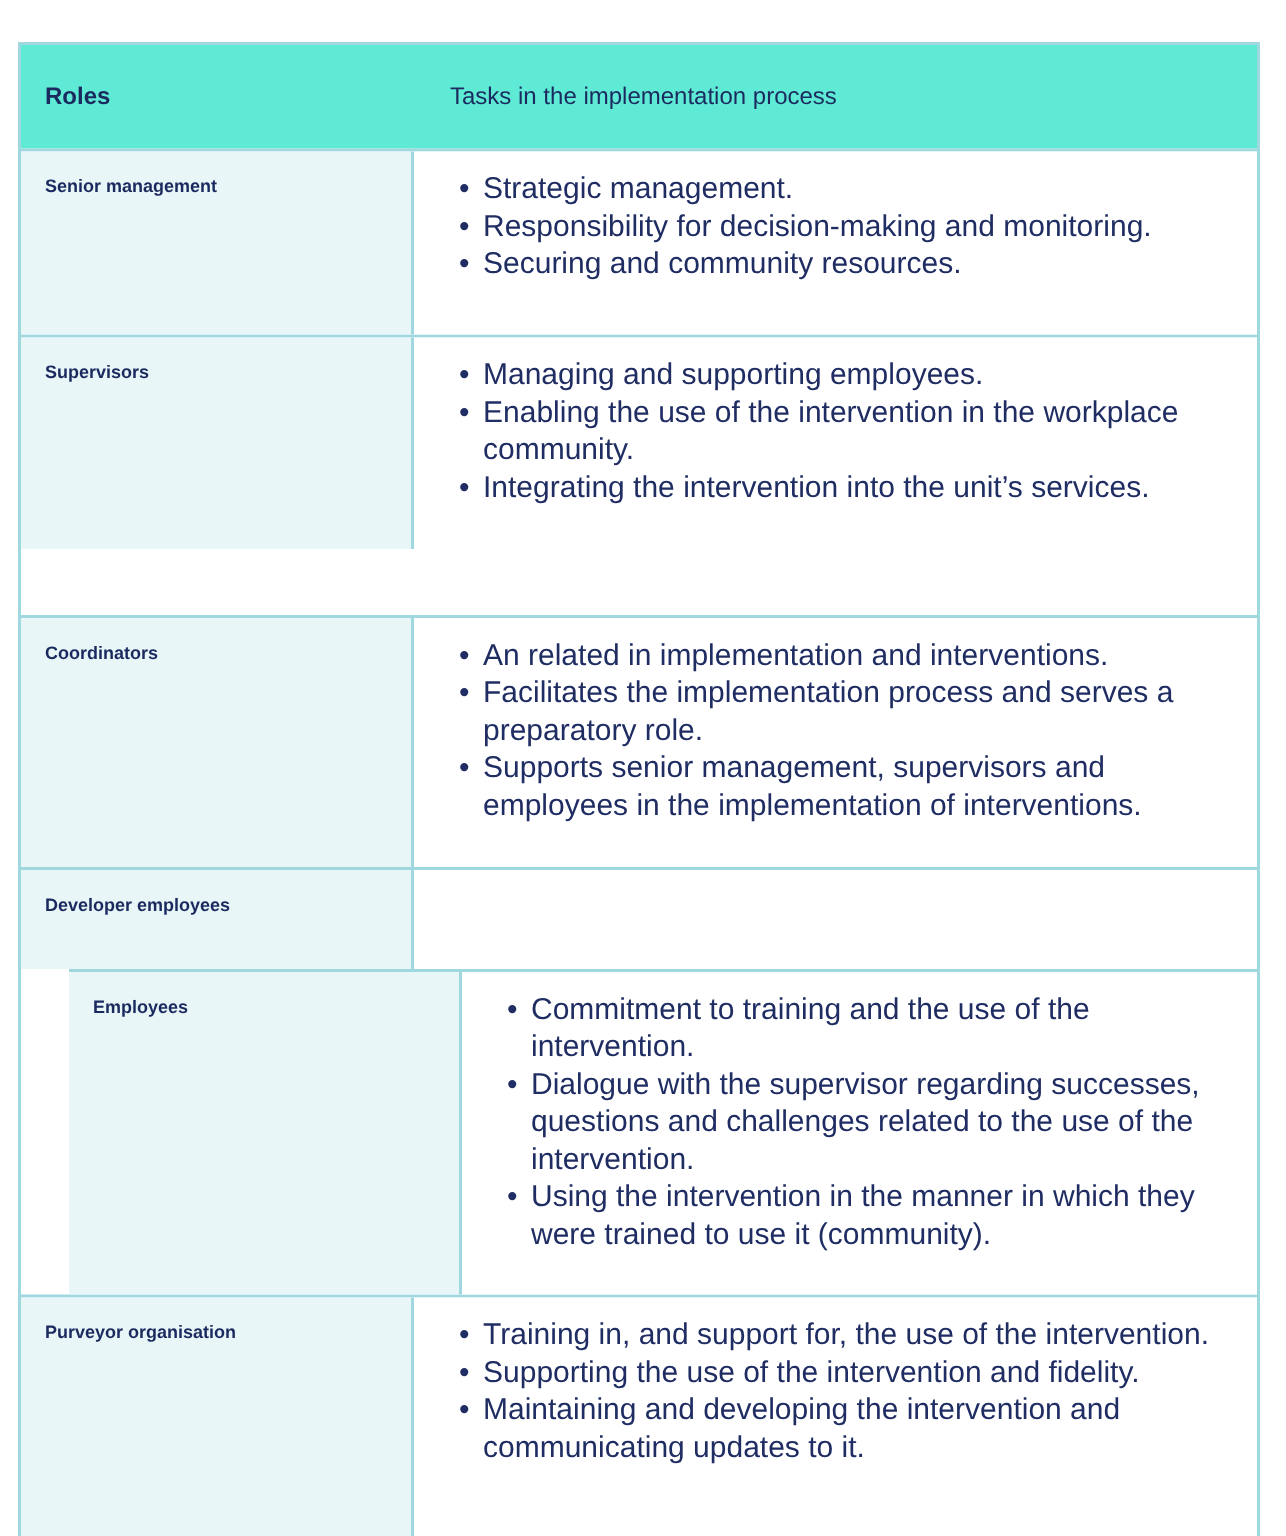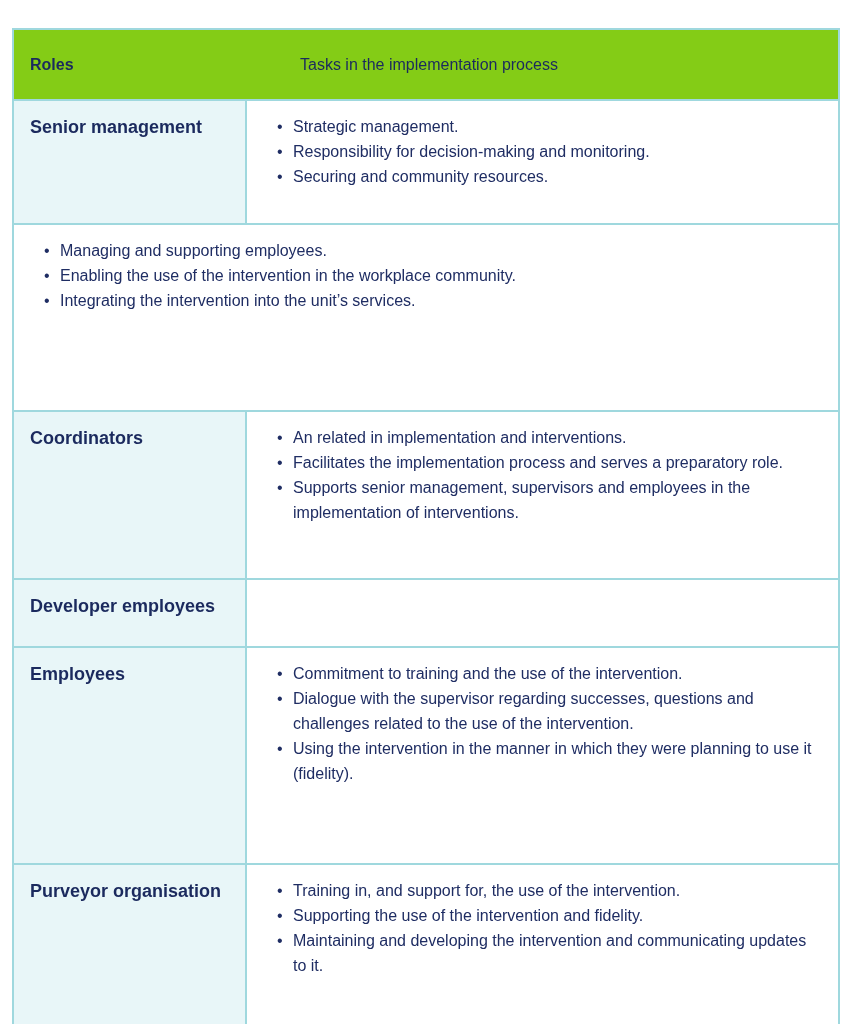--- a/index.html
+++ b/index.html
@@ -1,25 +1,25 @@
 <!DOCTYPE html>
 <html><head>
 <meta charset="utf-8">
 <style>
   html, body { margin:0; padding:0; background:#ffffff; }
   body { width:857px; height:1024px; position:relative; font-family:"Liberation Sans", "DejaVu Sans", sans-serif; color:#1b2a5e; }
   .tbl { position:absolute; left:12px; top:28px; width:828px; border:2px solid #9fd8de; box-sizing:border-box; }
-  .hdr { display:flex; height:69px; background:#84cc16; }
+  .hdr { display:flex; height:69px; background:#5eead4; }
   .hdr .c1 { width:270px; padding-left:16px; box-sizing:border-box; display:flex; align-items:center; font-weight:bold; font-size:16px; color:#1b2a5e; }
   .hdr .c2 { flex:1; padding-left:16px; box-sizing:border-box; display:flex; align-items:center; font-weight:normal; font-size:16px; color:#1b2a5e; }
   .row { display:flex; border-top:2px solid #9fd8de; box-sizing:border-box; }
-  .row .c1 { width:233px; background:#e8f6f8; border-right:2px solid #9fd8de; box-sizing:border-box; padding:16px 16px 0 16px; font-weight:bold; font-size:18px; color:#1b2a5e; }
+  .row .c1 { width:262px; background:#e8f6f8; border-right:2px solid #9fd8de; box-sizing:border-box; padding:16px 16px 0 16px; font-weight:bold; font-size:12px; color:#1b2a5e; }
   .row .c2 { flex:1; background:#fff; box-sizing:border-box; padding:13px 16px 0 28px; }
   ul { margin:0; padding:0; list-style:none; }
-  li { position:relative; padding-left:18px; font-size:16px; line-height:25px; color:#1f2d63; }
+  li { position:relative; padding-left:18px; font-size:20px; line-height:25px; color:#1f2d63; }
   li::before { content:"•"; position:absolute; left:2px; top:0; color:#1f2d63; }
 </style>
 </head>
 <body>
 
 <div class="tbl">
   <div class="hdr">
     <div class="c1">Roles</div>
     <div class="c2">Tasks in the implementation process</div>
   </div>
@@ -28,20 +28,21 @@
         <div class="c1">Senior management</div>
         <div class="c2">
           <ul>
             <li>Strategic management.</li>
             <li>Responsibility for decision-making and monitoring.</li>
             <li>Securing and community resources.</li>
           </ul>
         </div>
       </div>
       <div class="row" style="height: 143px;">
+        <div class="c1">Supervisors</div>
         <div class="c2">
           <ul>
             <li>Managing and supporting employees.</li>
             <li>Enabling the use of the intervention in the workplace community.</li>
             <li>Integrating the intervention into the unit’s services.</li>
           </ul>
         </div>
       </div>
       <div class="row" style="height: 168px; margin-top: 44px;">
         <div class="c1">Coordinators</div>
@@ -49,27 +50,27 @@
           <ul>
             <li>An related in implementation and interventions.</li>
             <li>Facilitates the implementation process and serves a preparatory role.</li>
             <li>Supports senior management, supervisors and employees in the implementation of interventions.</li>
           </ul>
         </div>
       </div>
       <div class="row" style="height: 68px;">
         <div class="c1">Developer employees</div>
       </div>
-      <div class="row" style="height: 217px;">
+      <div class="row" style="height: 217px; margin-left: 32px;">
         <div class="c1">Employees</div>
         <div class="c2">
           <ul>
             <li>Commitment to training and the use of the intervention.</li>
             <li>Dialogue with the supervisor regarding successes, questions and challenges related to the use of the intervention.</li>
-            <li>Using the intervention in the manner in which they were planning to use it (fidelity).</li>
+            <li>Using the intervention in the manner in which they were trained to use it (community).</li>
           </ul>
         </div>
       </div>
       <div class="row" style="height: 178px;">
         <div class="c1">Purveyor organisation</div>
         <div class="c2">
           <ul>
             <li>Training in, and support for, the use of the intervention.</li>
             <li>Supporting the use of the intervention and fidelity.</li>
             <li>Maintaining and developing the intervention and communicating updates to it.</li>

